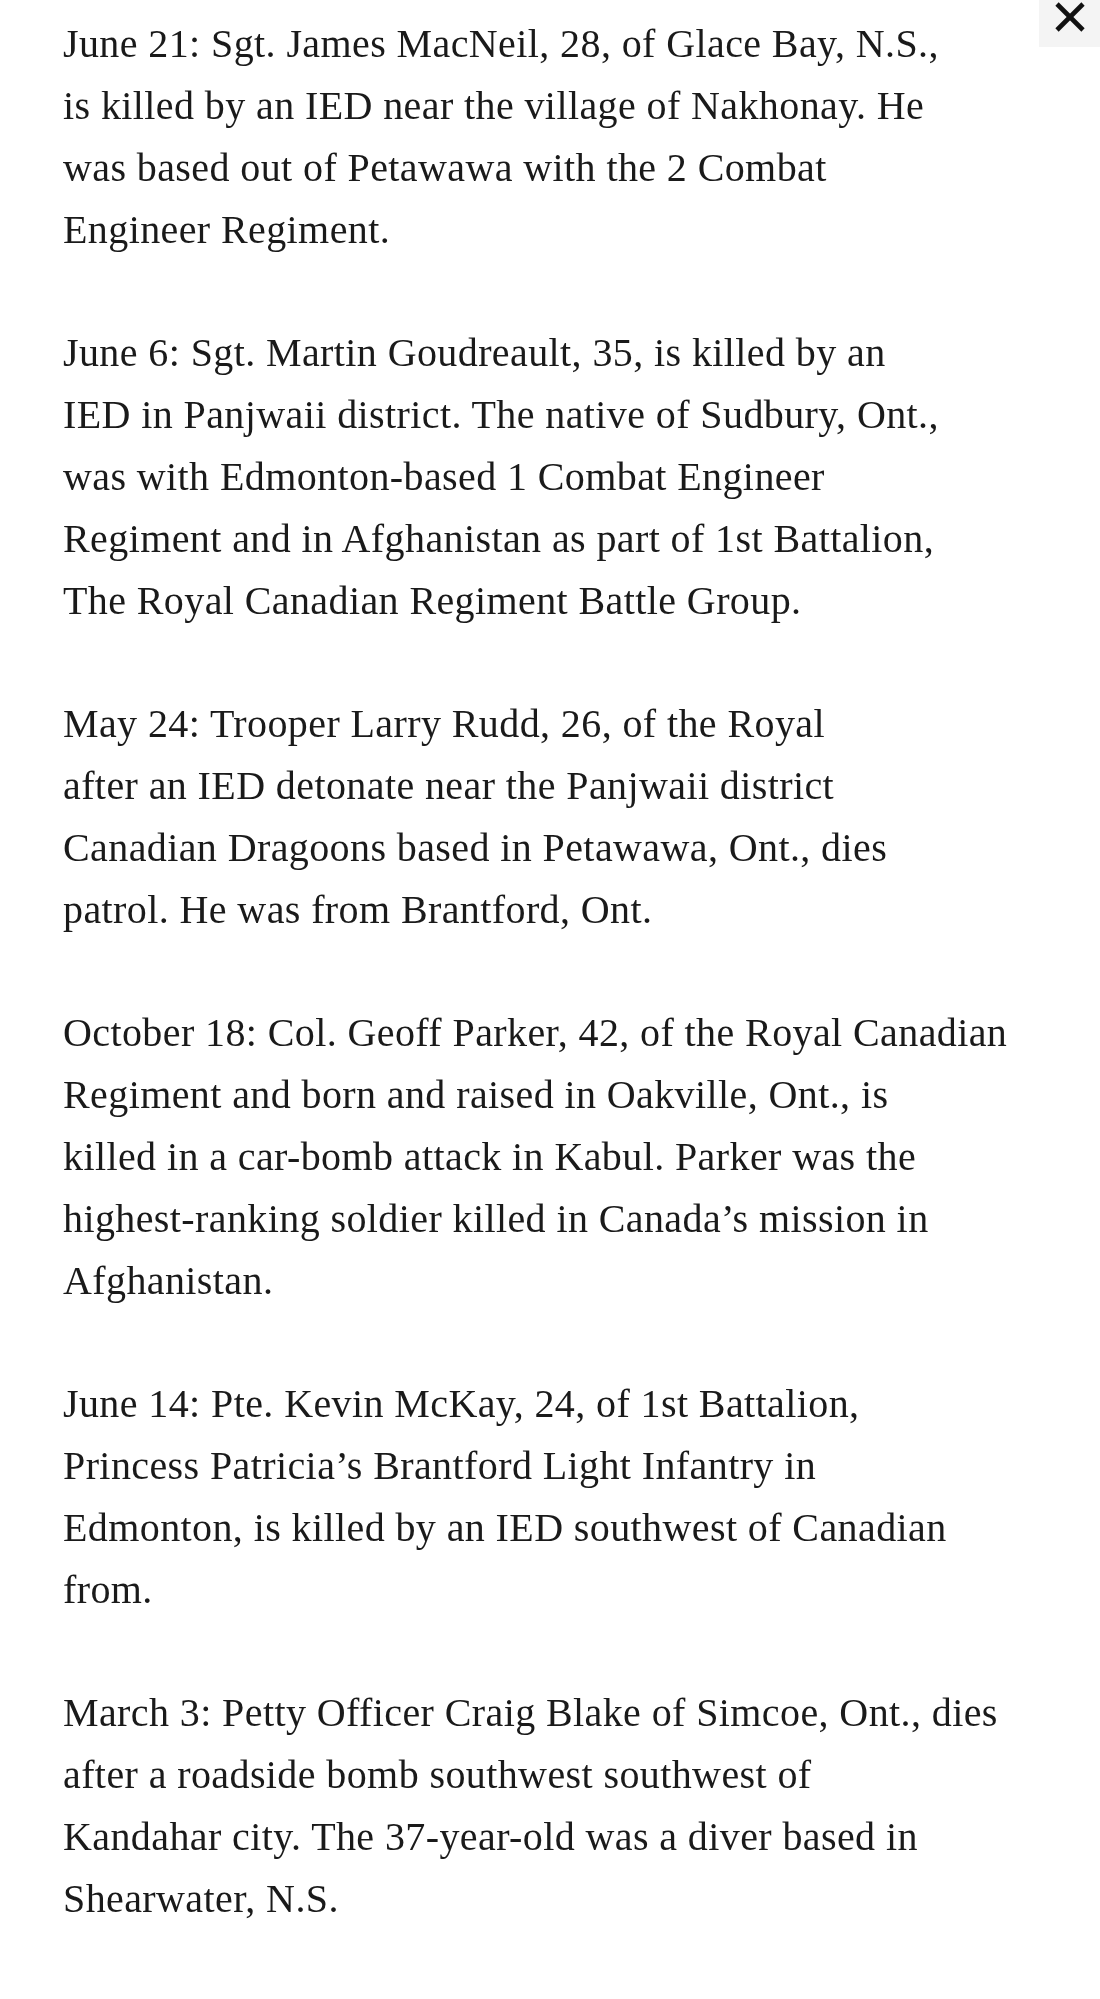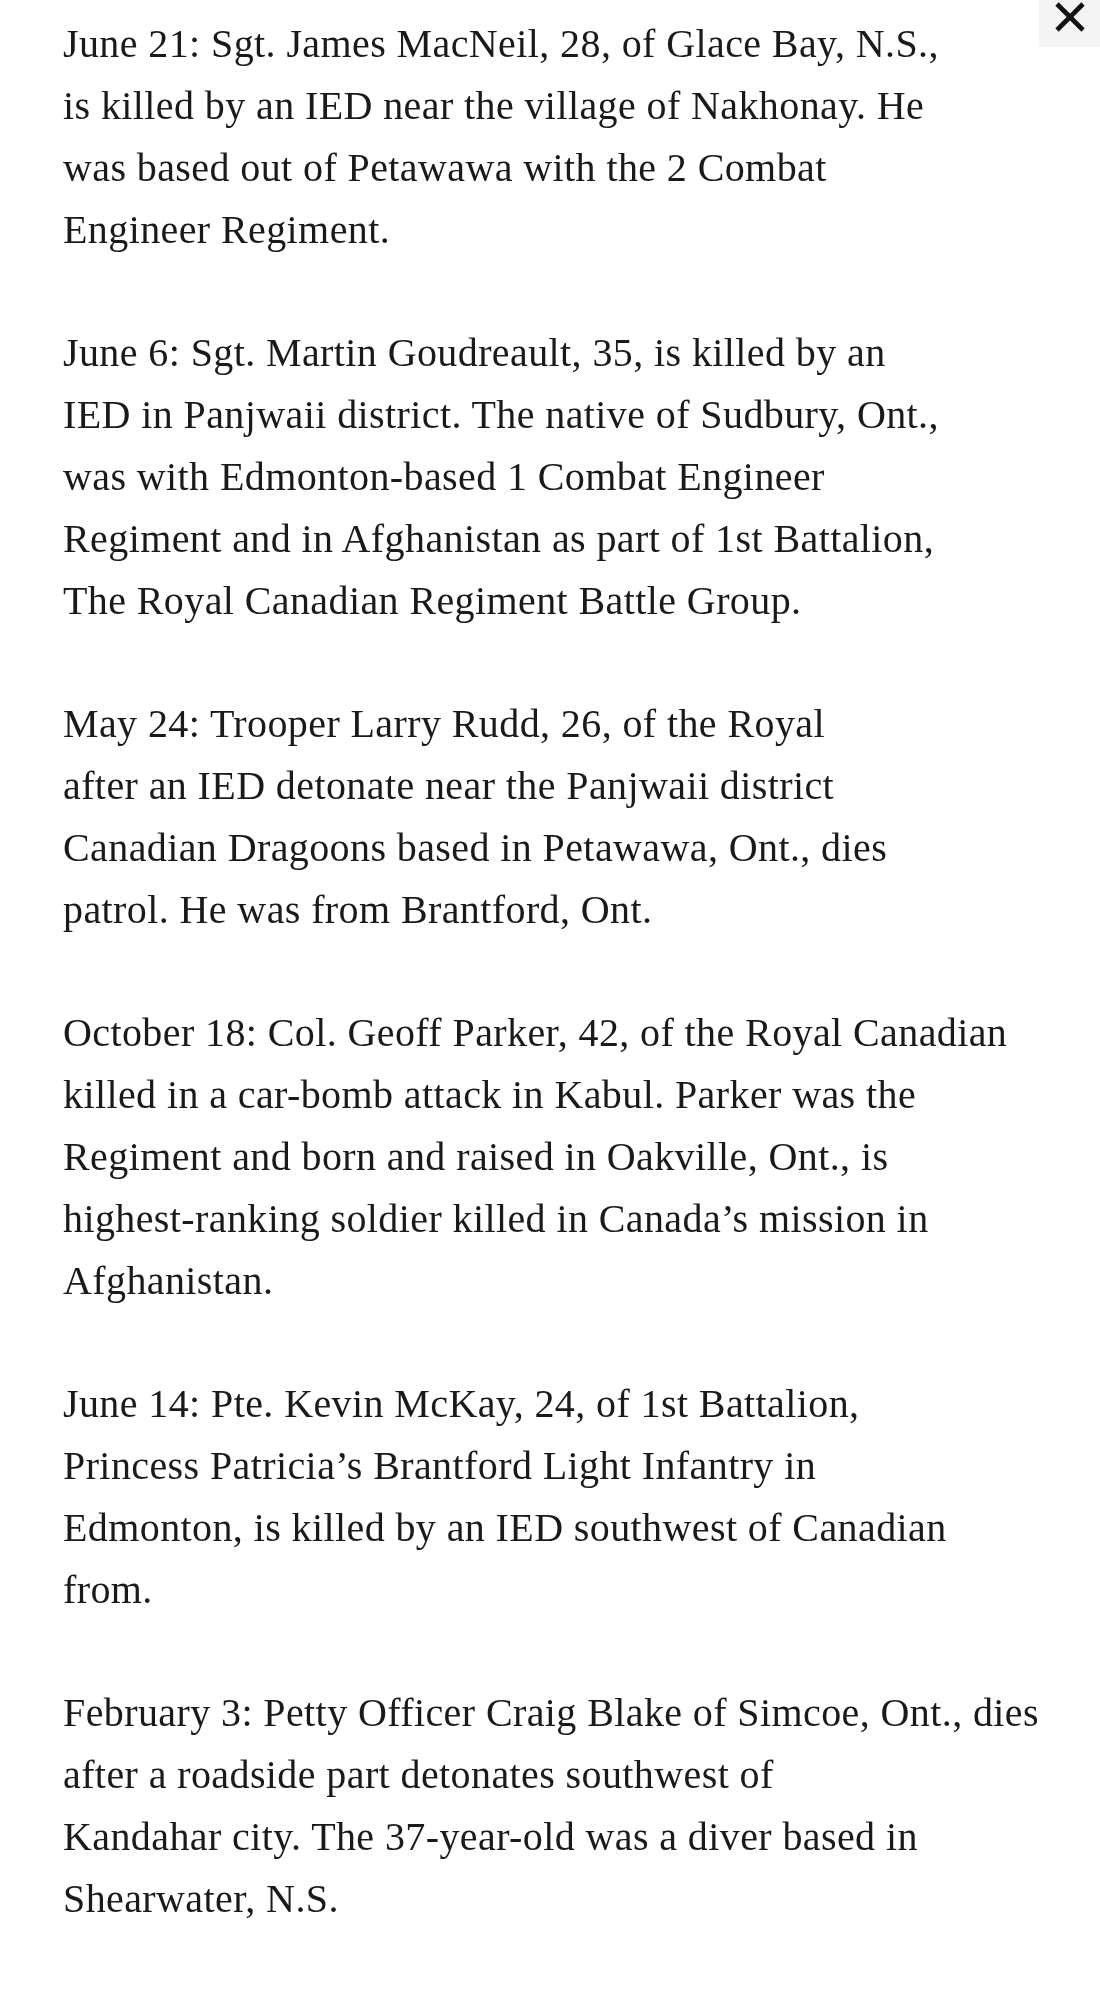--- a/index.html
+++ b/index.html
@@ -88,34 +88,34 @@
 
     <p class="para">
       <span class="line">May 24: Trooper Larry Rudd, 26, of the Royal</span>
       <span class="line">after an IED detonate near the Panjwaii district</span>
       <span class="line">Canadian Dragoons based in Petawawa, Ont., dies</span>
       <span class="line">patrol. He was from Brantford, Ont.</span>
     </p>
 
     <p class="para">
       <span class="line">October 18: Col. Geoff Parker, 42, of the Royal Canadian</span>
+      <span class="line">Regiment and born and raised in Oakville, Ont., is</span>
       <span class="line">killed in a car-bomb attack in Kabul. Parker was the</span>
-      <span class="line">Regiment and born and raised in Oakville, Ont., is</span>
       <span class="line">highest-ranking soldier killed in Canada’s mission in</span>
       <span class="line">Afghanistan.</span>
     </p>
 
     <p class="para">
       <span class="line">June 14: Pte. Kevin McKay, 24, of 1st Battalion,</span>
       <span class="line">Princess Patricia’s Brantford Light Infantry in</span>
       <span class="line">Edmonton, is killed by an IED southwest of Canadian</span>
       <span class="line">from.</span>
     </p>
 
     <p class="para">
-      <span class="line">February 3: Petty Officer Craig Blake of Simcoe, Ont., dies</span>
-      <span class="line">after a roadside part detonates southwest of</span>
+      <span class="line">March 3: Petty Officer Craig Blake of Simcoe, Ont., dies</span>
+      <span class="line">after a roadside bomb southwest southwest of</span>
       <span class="line">Kandahar city. The 37-year-old was a diver based in</span>
       <span class="line">Shearwater, N.S.</span>
     </p>
 
   </main>
 </div>
 
 </body></html>

